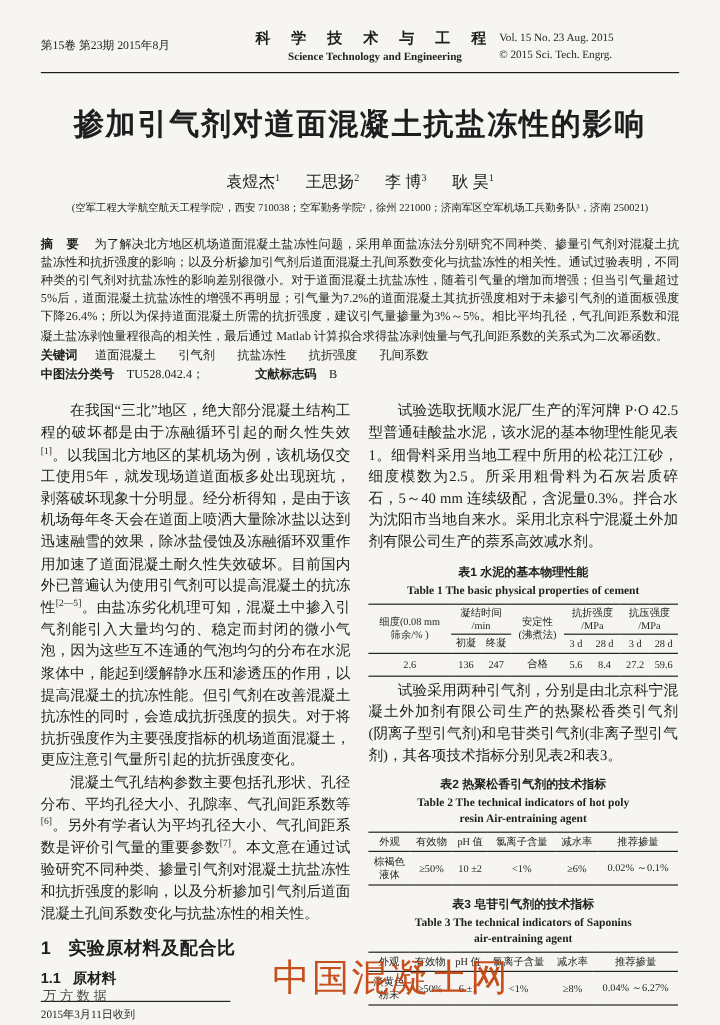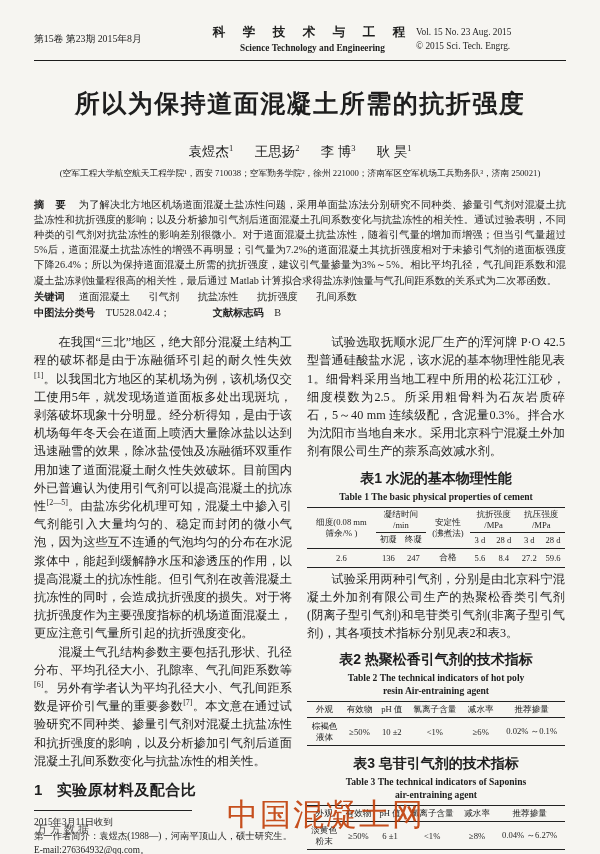--- a/index.html
+++ b/index.html
@@ -43,21 +43,21 @@
   .col{width:258px;}
   p.body{font-size:12.2px;line-height:18.2px;text-align:justify;text-indent:2em;margin:0;}
   p.body sup{font-size:8px;line-height:0;}
   .sec1{font-family:"Liberation Sans","DejaVu Sans",sans-serif;font-weight:bold;font-size:15px;margin:11px 0 7px 0;letter-spacing:.5px;}
   .sec1 .no{margin-right:14px;}
   .sec11{font-family:"Liberation Sans","DejaVu Sans",sans-serif;font-weight:bold;font-size:12px;margin:2px 0 0 0;}
   .sec11 .no{margin-right:10px;}
   .fnote-rule{border-top:1px solid #222;width:158px;margin:10px 0 5px 0;}
   .fnote{font-size:9.3px;line-height:13.8px;text-align:justify;}
   
-  .tcap-cn{text-align:center;font-family:"Liberation Sans","DejaVu Sans",sans-serif;font-weight:bold;font-size:14px;margin-top:9px;}
+  .tcap-cn{text-align:center;font-family:"Liberation Sans","DejaVu Sans",sans-serif;font-weight:bold;font-size:10px;margin-top:9px;}
   .tcap-en{text-align:center;font-weight:bold;font-size:9.6px;line-height:13px;margin-top:2px;}
   table.bt{width:100%;border-collapse:collapse;margin-top:4px;margin-bottom:2px;
     border-top:1.4px solid #222;border-bottom:1.4px solid #222;
     font-size:8.6px;}
   table.bt th,table.bt td{font-weight:normal;text-align:center;padding:1.5px 1px;vertical-align:middle;}
   table.bt .l{display:block;line-height:10.5px;}
   table.bt tr.hdr-last th{border-bottom:.9px solid #222;}
   table.bt th.grp{border-bottom:.8px solid #222;}
   table.bt th[rowspan]{border-bottom:.9px solid #222;}
   table.bt td{padding-top:3px;padding-bottom:3px;}
@@ -81,21 +81,21 @@
       <div class="cn">科 学 技 术 与 工 程</div>
       <div class="en">Science Technology and Engineering</div>
     </div>
     <div class="jh-right">
       <div>Vol. 15  No. 23  Aug. 2015</div>
       <div>©  2015  Sci. Tech. Engrg.</div>
     </div>
   </div>
   <div class="jheader-rule"></div>
 
-  <div class="ptitle">所以为保持道面混凝土所需的抗折强度</div>
+  <div class="ptitle">掺加引气剂对道面混凝土抗盐冻性的影响</div>
   <div class="authors">
     <span class="author"><span>袁煜杰</span><sup>1</sup></span>
     <span class="author"><span>王思扬</span><sup>2</sup></span>
     <span class="author"><span>李 博</span><sup>3</sup></span>
     <span class="author"><span>耿 昊</span><sup>1</sup></span>
   </div>
   <div class="affil">(空军工程大学航空航天工程学院¹，西安 710038；空军勤务学院²，徐州 221000；济南军区空军机场工兵勤务队³，济南 250021)</div>
 
   <div class="abstract">
     <span class="ab-label">摘 要</span><span>为了解决北方地区机场道面混凝土盐冻性问题，采用单面盐冻法分别研究不同种类、掺量引气剂对混凝土抗盐冻性和抗折强度的影响；以及分析掺加引气剂后道面混凝土孔间系数变化与抗盐冻性的相关性。通试过验表明，不同种类的引气剂对抗盐冻性的影响差别很微小。对于道面混凝土抗盐冻性，随着引气量的增加而增强；但当引气量超过5%后，道面混凝土抗盐冻性的增强不再明显；引气量为7.2%的道面混凝土其抗折强度相对于未掺引气剂的道面板强度下降26.4%；所以为保持道面混凝土所需的抗折强度，建议引气量掺量为3%～5%。相比平均孔径，气孔间距系数和混凝土盐冻剥蚀量程很高的相关性，最后通过 Matlab 计算拟合求得盐冻剥蚀量与气孔间距系数的关系式为二次幂函数。</span>
@@ -115,20 +115,23 @@
     <span>B</span>
   </div>
 
   <div class="columns">
 
     <div class="col">
       <p class="body">在我国“三北”地区，绝大部分混凝土结构工程的破坏都是由于冻融循环引起的耐久性失效<sup>[1]</sup>。以我国北方地区的某机场为例，该机场仅交工使用5年，就发现场道道面板多处出现斑坑，剥落破坏现象十分明显。经分析得知，是由于该机场每年冬天会在道面上喷洒大量除冰盐以达到迅速融雪的效果，除冰盐侵蚀及冻融循环双重作用加速了道面混凝土耐久性失效破坏。目前国内外已普遍认为使用引气剂可以提高混凝土的抗冻性<sup>[2—5]</sup>。由盐冻劣化机理可知，混凝土中掺入引气剂能引入大量均匀的、稳定而封闭的微小气泡，因为这些互不连通的气泡均匀的分布在水泥浆体中，能起到缓解静水压和渗透压的作用，以提高混凝土的抗冻性能。但引气剂在改善混凝土抗冻性的同时，会造成抗折强度的损失。对于将抗折强度作为主要强度指标的机场道面混凝土，更应注意引气量所引起的抗折强度变化。</p>
       <p class="body">混凝土气孔结构参数主要包括孔形状、孔径分布、平均孔径大小、孔隙率、气孔间距系数等<sup>[6]</sup>。另外有学者认为平均孔径大小、气孔间距系数是评价引气量的重要参数<sup>[7]</sup>。本文意在通过试验研究不同种类、掺量引气剂对混凝土抗盐冻性和抗折强度的影响，以及分析掺加引气剂后道面混凝土孔间系数变化与抗盐冻性的相关性。</p>
       <div class="sec1">
         <span class="no">1</span><span>实验原材料及配合比</span>
+      </div>
+      <div class="sec11">
+        <span class="no">1.1</span><span>原材料</span>
       </div>
       <div class="fnote-rule"></div>
       <div class="fnote">
         <div>2015年3月11日收到</div>
         <div>第一作者简介：袁煜杰(1988—)，河南平顶山人，硕士研究生。E-mail:276364932@qq.com。</div>
       </div>
     </div>
 
     <div class="col">
       <p class="body">试验选取抚顺水泥厂生产的浑河牌 P·O 42.5型普通硅酸盐水泥，该水泥的基本物理性能见表1。细骨料采用当地工程中所用的松花江江砂，细度模数为2.5。所采用粗骨料为石灰岩质碎石，5～40 mm 连续级配，含泥量0.3%。拌合水为沈阳市当地自来水。采用北京科宁混凝土外加剂有限公司生产的萘系高效减水剂。</p>

